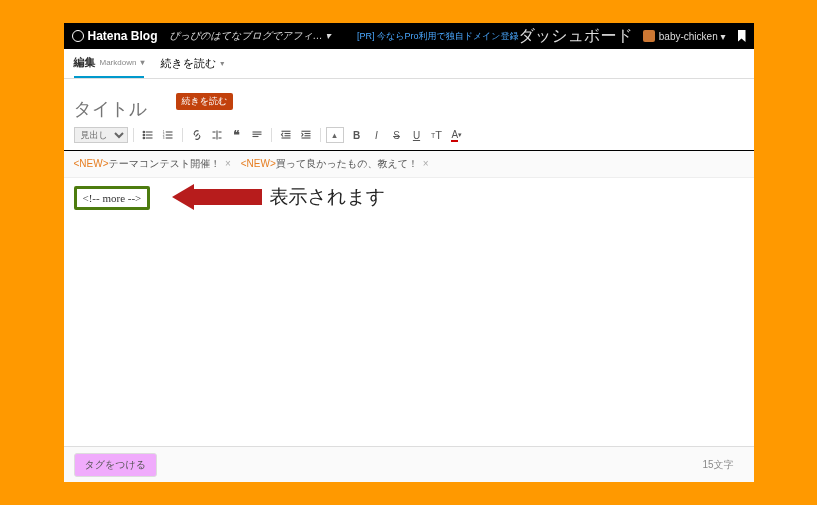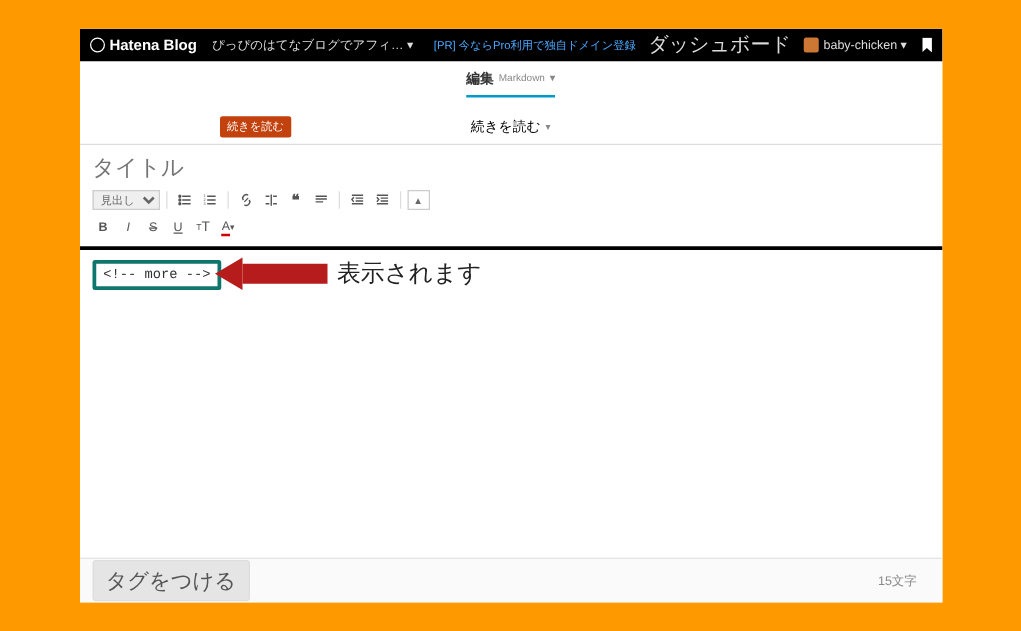--- a/index.html
+++ b/index.html
@@ -3,54 +3,54 @@
 <meta charset="utf-8">
 <style>
   * { box-sizing: border-box; margin: 0; padding: 0; }
   html, body { width: 817px; height: 505px; font-family: Arial, "Hiragino Sans", "Meiryo", sans-serif; }
   .frame { width: 817px; height: 505px; background: #ff9900; display: flex; align-items: center; justify-content: center; }
   .app { width: 690px; height: 459px; background: #fff; display: flex; flex-direction: column; overflow: hidden; position: relative; }
   .topbar { height: 26px; background: #000; color: #fff; display: flex; align-items: center; padding: 0 8px; font-size: 11px; }
   .topbar .logo { display: flex; align-items: center; gap: 4px; margin-right: 12px; }
   .topbar .logo .circ { width: 12px; height: 12px; border: 1.5px solid #fff; border-radius: 50%; }
   .topbar .logo .txt { font-weight: bold; font-size: 12px; }
-  .topbar .blog-title { color: #ddd; font-size: 10px; }
+  .topbar .blog-title { color: #ddd; font-size: 10px; font-style: italic; }
   .topbar .spacer { flex: 1; }
-  .topbar .promo { color: #4aa8ff; font-size: 9px; margin-right: 10px; }
+  .topbar .promo { color: #4aa8ff; font-size: 9px; }
   .topbar .dash { color: #ddd; font-size: 16px; margin-right: 10px; }
   .topbar .user { display: flex; align-items: center; gap: 4px; color: #ddd; font-size: 10px; margin-right: 12px; }
   .topbar .user .avatar { width: 12px; height: 12px; background: #cc7733; border-radius: 2px; }
   .topbar .bookmark { width: 8px; height: 12px; background: #fff; clip-path: polygon(0 0, 100% 0, 100% 100%, 50% 70%, 0 100%); }
-  .tabsbar { display: flex; align-items: center; border-bottom: 1px solid #ddd; padding: 6px 10px 0; gap: 16px; flex-direction: column; }
+  .tabsbar { display: flex; align-items: center; border-bottom: 1px solid #ddd; padding: 6px 10px 0; gap: 16px; }
   .tabsbar .tab { font-size: 11px; padding-bottom: 6px; display: flex; align-items: center; gap: 4px; }
   .tabsbar .tab.active { border-bottom: 2px solid #0099cc; color: #333; font-weight: bold; }
   .tabsbar .tab .sub { font-size: 8px; color: #888; font-weight: normal; }
   .tabsbar .tab .chev { font-size: 8px; color: #888; }
   .title-area { padding: 8px 10px 4px; position: relative; }
-  .title-input { width: 100%; border: none; font-size: 18px; color: #999; outline: none; }
-  .toolbar { padding: 2px 10px 6px; display: flex; flex-direction: column; gap: 4px; border-bottom: 3px solid #000000; }
+  .title-input { width: 100%; border: none; font-size: 18px; color: #999; outline: none; margin-top: 12px; }
+  .toolbar { padding: 2px 10px 6px; display: flex; flex-direction: row; gap: 4px; border-bottom: 1px solid #000000; }
   .toolbar-row { display: flex; align-items: center; gap: 2px; }
   .tb-btn { min-width: 18px; height: 18px; display: inline-flex; align-items: center; justify-content: center; font-size: 10px; color: #555; cursor: pointer; border-radius: 2px; }
   .tb-select { font-size: 9px; border: 1px solid #ccc; height: 16px; padding: 0 2px; color: #666; }
   .tb-sep { width: 1px; height: 14px; background: #ddd; margin: 0 3px; }
   .tb-box { border: 1px solid #ccc; width: 18px; height: 16px; display: inline-flex; align-items: center; justify-content: center; font-size: 9px; color: #666; }
   .tooltip { position: absolute; top: 70px; left: 112px; background: #c2410c; color: #fff; font-size: 9px; padding: 2px 6px; border-radius: 2px; z-index: 5; }
   .topics { padding: 6px 10px; border-bottom: 1px solid #eee; font-size: 10px; display: flex; gap: 10px; align-items: center; background: #fafafa; }
   .topics .topic .new { color: #e67e22; }
   .topics .topic .txt { color: #555; }
   .topics .topic .x { color: #aaa; margin-left: 2px; cursor: pointer; }
   .editor { flex: 1; padding: 8px 10px; position: relative; background: #fff; overflow: hidden; }
-  .more-box { border: 3px solid #0f766e; padding: 3px 6px; font-family: Liberation Mono, monospace; font-size: 11px; color: #333; display: inline-block; border-radius: 2px; background: #fff; }
+  .more-box { border: 3px solid #4d7c0f; padding: 3px 6px; font-family: Liberation Serif, serif; font-size: 11px; color: #333; display: inline-block; border-radius: 2px; background: #fff; }
   .arrow-ann { position: absolute; top: 6px; left: 108px; display: flex; align-items: center; gap: 8px; }
   .arrow-shape { position: relative; width: 90px; height: 26px; display: flex; align-items: center; }
   .arrow-head { width: 0; height: 0; border-top: 13px solid transparent; border-bottom: 13px solid transparent; border-right: 22px solid #b71c1c; }
   .arrow-bar { height: 16px; flex: 1; background: #b71c1c; }
   .arrow-text { font-size: 19px; font-weight: normal; color: #222; }
   .footer { height: 36px; border-top: 1px solid #ddd; display: flex; align-items: center; padding: 0 10px; background: #fafafa; }
-  .tag-btn { font-size: 17px; color: #555; background: #e5e5e5; border: 1px solid #ddd; border-radius: 3px; padding: 4px 10px; cursor: pointer; }
+  .tag-btn { font-size: 10px; color: #555; background: #f0abfc; border: 1px solid #ddd; border-radius: 3px; padding: 4px 10px; cursor: pointer; }
   .footer .spacer { flex: 1; }
   .char-count { font-size: 10px; color: #888; margin-right: 10px; }
   .publish-btn { background: #0099cc; color: #fff; font-size: 11px; font-weight: bold; padding: 6px 12px; border: none; cursor: pointer; }
   svg.icon { width: 12px; height: 12px; stroke: #555; stroke-width: 1.5; fill: none; }
 </style>
 </head>
 <body>
 
 <div class="frame">
   <div class="app">
@@ -169,20 +169,30 @@
           <span style="font-size:7px;">T</span>
             <span style="font-size:11px;">T</span>
         </span>
         <span class="tb-btn">
           <span style="border-bottom:2px solid #c00;">A</span>
             <span style="font-size:7px;">▾</span>
         </span>
       </div>
     </div>
 
+    <div class="topics">
+      <span class="topic">
+        <span class="new">&lt;NEW&gt;</span><span class="txt">テーマコンテスト開催！</span>
+        <span class="x">×</span>
+      </span>
+      <span class="topic">
+        <span class="new">&lt;NEW&gt;</span><span class="txt">買って良かったもの、教えて！</span>
+        <span class="x">×</span>
+      </span>
+    </div>
 
     <div class="editor">
       <span class="more-box">&lt;!-- more --&gt;</span>
       <div class="arrow-ann">
         <div class="arrow-shape">
           <div class="arrow-head"></div>
           <div class="arrow-bar"></div>
         </div>
         <span class="arrow-text">表示されます</span>
       </div>

